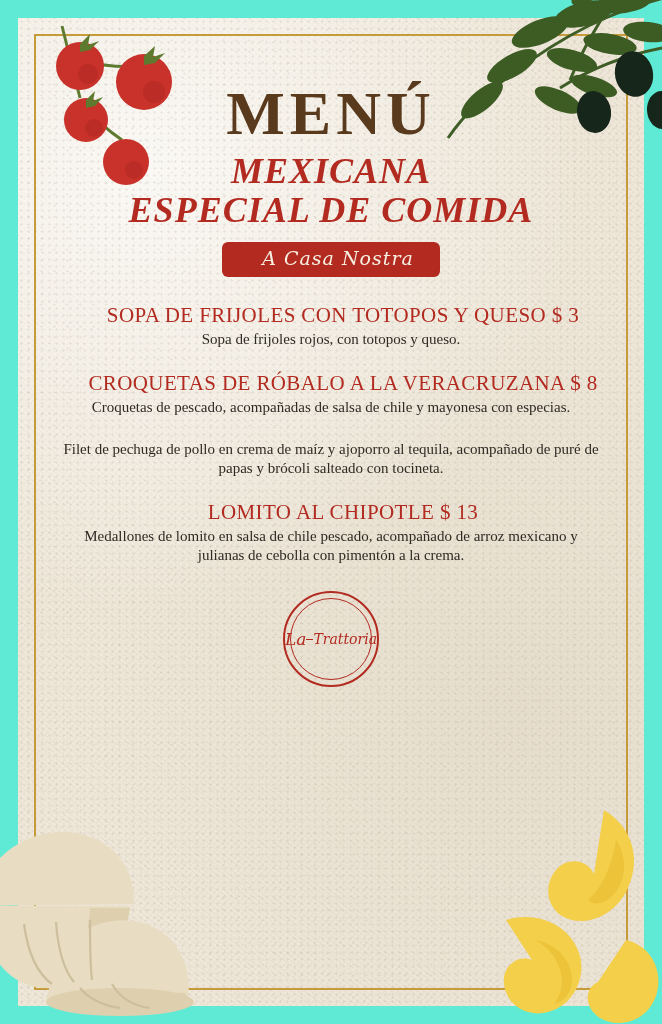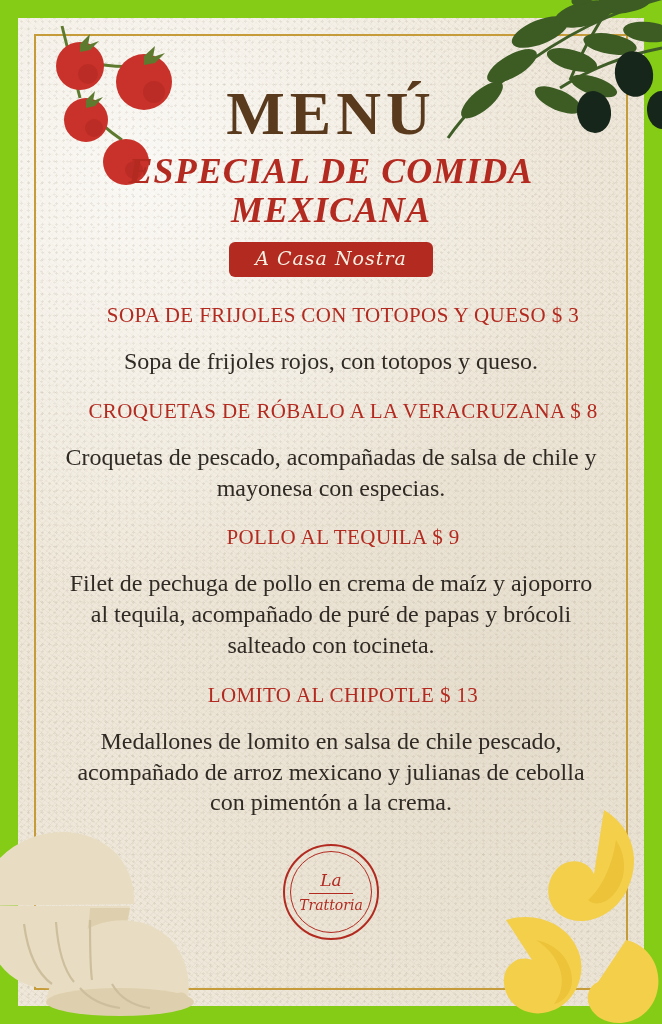--- a/index.html
+++ b/index.html
@@ -11,21 +11,21 @@
     height: 1024px;
     overflow: hidden;
     font-family: "Liberation Serif", serif;
     background: #f6efe2;
   }
 
   .poster {
     position: relative;
     width: 662px;
     height: 1024px;
-    background: #84cc16;
+    background: #5eead4;
     overflow: hidden;
   }
 
   
   .paper {
     position: absolute;
     left: 18px;
     top: 18px;
     right: 18px;
     bottom: 18px;
@@ -98,21 +98,21 @@
     color: #b22a20;
     margin: 8px 0 0 0;
   }
 
   .ribbon {
     display: inline-block;
     margin-top: 12px;
     background: #b22a20;
     color: #f7f0e2;
     border-radius: 6px;
-    padding: 5px 26px 8px 26px;
+    padding: 5px 26px 8px 40px;
     font-family: "DejaVu Serif", serif;
     font-style: italic;
     font-size: 19px;
     letter-spacing: 1px;
   }
 
   .menu-list {
     margin-top: 26px;
   }
 
@@ -126,37 +126,37 @@
     font-size: 21px;
     letter-spacing: 0.4px;
     color: #b22a20;
     font-weight: 400;
     line-height: 1.2;
     margin-left: 24px;
   }
 
   .item-desc {
     font-family: "Liberation Serif", serif;
-    font-size: 24px;
+    font-size: 15px;
     color: #2f2a24;
     line-height: 1.28;
-    margin-top: 18px;
+    margin-top: 2px;
     padding: 0 26px;
   }
 
   
   .logo {
     margin: 26px auto 0 auto;
     width: 92px;
     height: 92px;
     border-radius: 50%;
     border: 2px solid #b22a20;
     position: relative;
     display: flex;
-    flex-direction: column;
+    flex-direction: row;
     align-items: center;
     justify-content: center;
   }
   .logo::after {
     content: "";
     position: absolute;
     left: 5px; right: 5px; top: 5px; bottom: 5px;
     border-radius: 50%;
     border: 1px solid #b22a20;
   }
@@ -283,42 +283,41 @@
         <path d="M60 140 C82 144 96 162 96 180 C96 192 88 202 78 204 C92 186 88 158 60 140 Z"></path>
       </g>
     </svg>
   </div>
 
   <div class="content">
 
     <h1 class="title">MENÚ</h1>
 
     <div class="subtitle">
+      <div>MEXICANA</div>
       <div>ESPECIAL DE COMIDA</div>
-      <div>MEXICANA</div>
     </div>
 
     <div>
       <span class="ribbon">A Casa Nostra</span>
     </div>
 
     <div class="menu-list">
 
       <div class="item">
         <div class="item-name">SOPA DE FRIJOLES CON TOTOPOS Y QUESO  $ 3</div>
         <div class="item-desc">Sopa de frijoles rojos, con totopos y queso.</div>
       </div>
 
       <div class="item">
         <div class="item-name">CROQUETAS DE RÓBALO A LA VERACRUZANA $ 8</div>
         <div class="item-desc">Croquetas de pescado, acompañadas de salsa de chile y mayonesa con especias.</div>
       </div>
 
       <div class="item">
-        <div class="item-name">POLLO AL TEQUILA $ 9</div>
         <div class="item-desc">Filet de pechuga de pollo en crema de maíz y ajoporro al tequila, acompañado de puré de papas y brócoli salteado con tocineta.</div>
       </div>
 
 
       <div class="item">
         <div class="item-name">LOMITO AL CHIPOTLE $ 13</div>
         <div class="item-desc">Medallones de lomito en salsa de chile pescado, acompañado de arroz mexicano y julianas de cebolla  con pimentón a la crema.</div>
       </div>
 
     </div>

